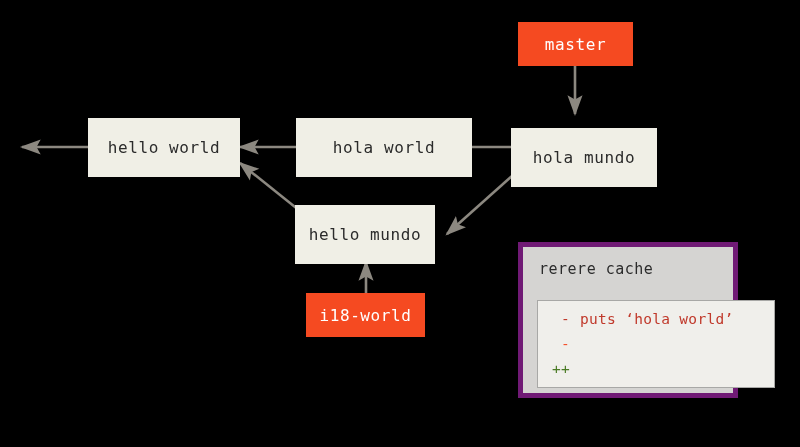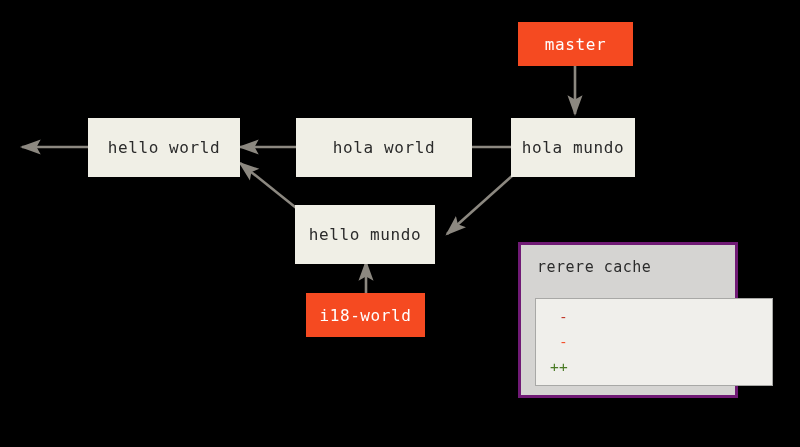--- a/index.html
+++ b/index.html
@@ -46,21 +46,21 @@
   }
   
   #rerere-panel {
     position: absolute;
     left: 518px;
     top: 242px;
     width: 220px;
     height: 156px;
     box-sizing: border-box;
     background: #d5d4d2;
-    border: 3px solid #701a75;
+    border: 5px solid #701a75;
   }
   #rerere-title {
     position: absolute;
     left: 16px;
     top: 13px;
     font-family: "DejaVu Sans Mono", "Liberation Mono", monospace;
     font-size: 15px;
     color: #2b2b2b;
     letter-spacing: 0.5px;
     white-space: pre;
@@ -123,38 +123,39 @@
   </div>
 
   <div class="node branch" style="left:518px; top:22px; width:115px; height:44px;">
     <span>master</span>
   </div>
 
   <div class="node commit" style="left:296px; top:118px; width:176px; height:59px;">
     <span>hola world</span>
   </div>
 
-  <div class="node commit" style="left:511px; top:118px; width:124px; height:59px;">
+  <div class="node commit" style="left:511px; top:128px; width:146px; height:59px;">
     <span>hola mundo</span>
   </div>
 
   <div class="node commit" style="left:295px; top:205px; width:140px; height:59px;">
     <span>hello mundo</span>
   </div>
 
   <div class="node branch" style="left:306px; top:293px; width:119px; height:44px;">
     <span>i18-world</span>
   </div>
 
   <div id="rerere-panel">
     <div id="rerere-title">rerere cache</div>
     <div id="rerere-inner">
 
       <div class="diff-line">
         <span class="diff-marker d-old">-</span>
+        <span class="diff-text d-old">puts ‘hola world’</span>
       </div>
 
       <div class="diff-line">
         <span class="diff-marker d-mine">-</span>
       </div>
 
       <div class="diff-line">
         <span class="diff-marker d-new">++</span>
       </div>
 

